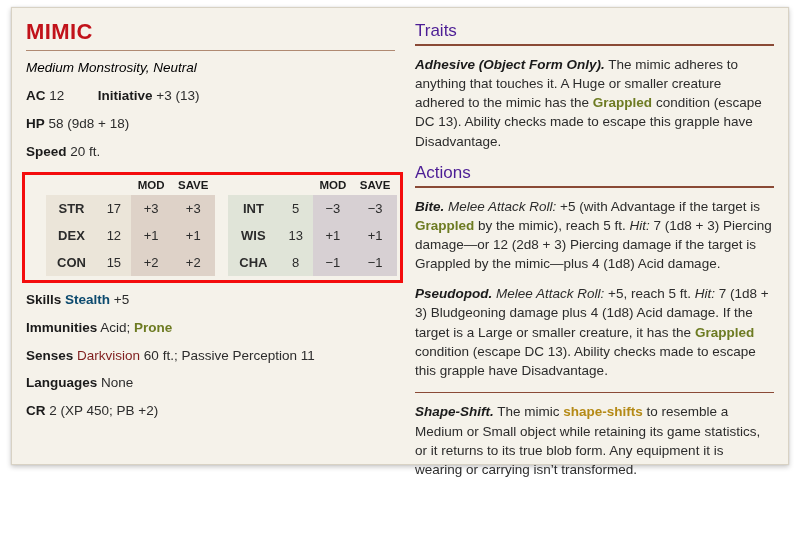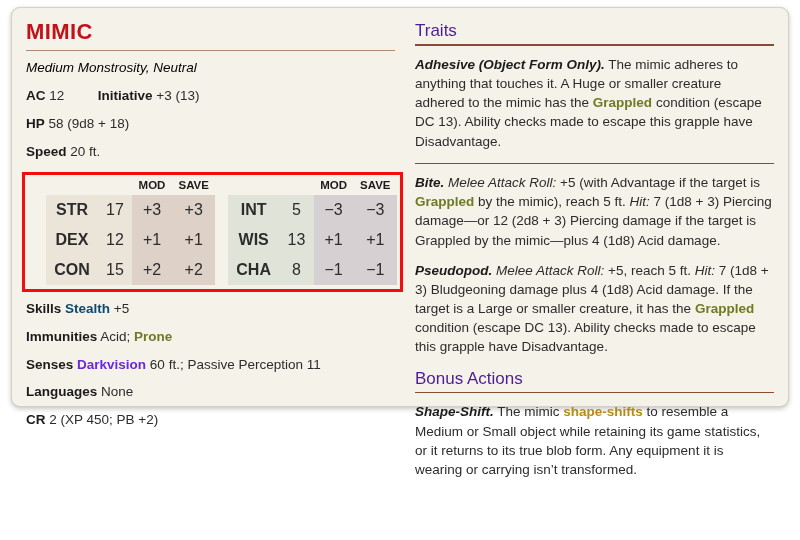--- a/index.html
+++ b/index.html
@@ -11,24 +11,24 @@
     overflow: hidden;
   }
   .page {
     position: relative;
     width: 800px; height: 540px;
     background: #ffffff;
   }
   .statblock {
     position: absolute;
     left: 11px; top: 7px;
-    width: 778px; height: 400px;
+    width: 778px; height: 458px;
     background: #f5f2ea;
     border: 1px solid #d8d2c4;
-    border-radius: 9px;
+    border-radius: 0;
     box-shadow: 0 2px 5px rgba(0,0,0,0.22), 0 0 1px rgba(0,0,0,0.15);
     padding: 11px 14px 0 14px;
     display: flex;
     flex-direction: row;
     align-items: flex-start;
   }
 
   
   .col-left {
     width: 375px;
@@ -82,21 +82,21 @@
     font-weight: bold;
     color: #1b1b1b;
     text-align: center;
     padding: 2px 0 4px 0;
     background: transparent;
   }
   table.abil td {
     padding: 6px 0;
     text-align: center;
     color: #2c2c2c;
-    font-size: 16px;
+    font-size: 13px;
   }
   td.ab-name { font-weight: bold; color: #1b1b1b; text-align: left; padding-left: 13px; }
   
   .c-l-name { background: #ebe5d9; }
   .c-l-score { background: #ebe5d9; }
   .c-l-mod { background: #ded2c8; }
   .c-l-save { background: #ded2c8; }
   
   .c-r-name { background: #e0e4d8; }
   .c-r-score { background: #e0e4d8; }
@@ -134,21 +134,21 @@
     color: #2c2c2c;
     margin-bottom: 11px;
   }
   .entry:last-child { margin-bottom: 0; }
   .e-name { font-weight: bold; font-style: italic; color: #1b1b1b; }
   .e-ital { font-style: italic; }
 
   
   .lk-cond   { color: #6d7b22; font-weight: bold; }
   .lk-skill  { color: #0c4a6e; font-weight: bold; }
-  .lk-sense  { color: #6d28d9; font-weight: bold; }
+  .lk-sense  { color: #7f1d1d; font-weight: normal; }
   .lk-action { color: #b58a16; font-weight: bold; }
 </style>
 </head>
 <body>
 
 <div class="page">
   <div class="statblock">
 
     <div class="col-left">
 
@@ -263,35 +263,35 @@
 
       <div class="sect first">
         <div class="section-head">Traits</div>
         <div class="rule-section"></div>
         <div class="entry">
           <span class="e-name">Adhesive (Object Form Only).</span><span> The mimic adheres to anything that touches it. A Huge or smaller creature adhered to the mimic has the </span><span class="lk-cond">Grappled</span><span> condition (escape DC 13). Ability checks made to escape this grapple have Disadvantage.</span>
         </div>
       </div>
 
       <div class="sect">
+        <div class="section-head">Actions</div>
         <div class="rule-section"></div>
 
         <div class="entry">
           <span class="e-name">Bite.</span>
           <span class="e-ital">Melee Attack Roll:</span><span> +5 (with Advantage if the target is </span><span class="lk-cond">Grappled</span><span> by the mimic), reach 5 ft. </span><span class="e-ital">Hit:</span><span> 7 (1d8 + 3) Piercing damage—or 12 (2d8 + 3) Piercing damage if the target is Grappled by the mimic—plus 4 (1d8) Acid damage.</span>
         </div>
 
         <div class="entry">
           <span class="e-name">Pseudopod.</span>
           <span class="e-ital">Melee Attack Roll:</span><span> +5, reach 5 ft. </span><span class="e-ital">Hit:</span><span> 7 (1d8 + 3) Bludgeoning damage plus 4 (1d8) Acid damage. If the target is a Large or smaller creature, it has the </span><span class="lk-cond">Grappled</span><span> condition (escape DC 13). Ability checks made to escape this grapple have Disadvantage.</span>
         </div>
       </div>
 
       <div class="sect">
-        <div class="section-head">Bonus Actions</div>
         <div class="rule-section"></div>
         <div class="entry">
           <span class="e-name">Shape-Shift.</span><span> The mimic </span><span class="lk-action">shape-shifts</span><span> to resemble a Medium or Small object while retaining its game statistics, or it returns to its true blob form. Any equipment it is wearing or carrying isn’t transformed.</span>
         </div>
       </div>
 
     </div>
   </div>
 </div>
 

